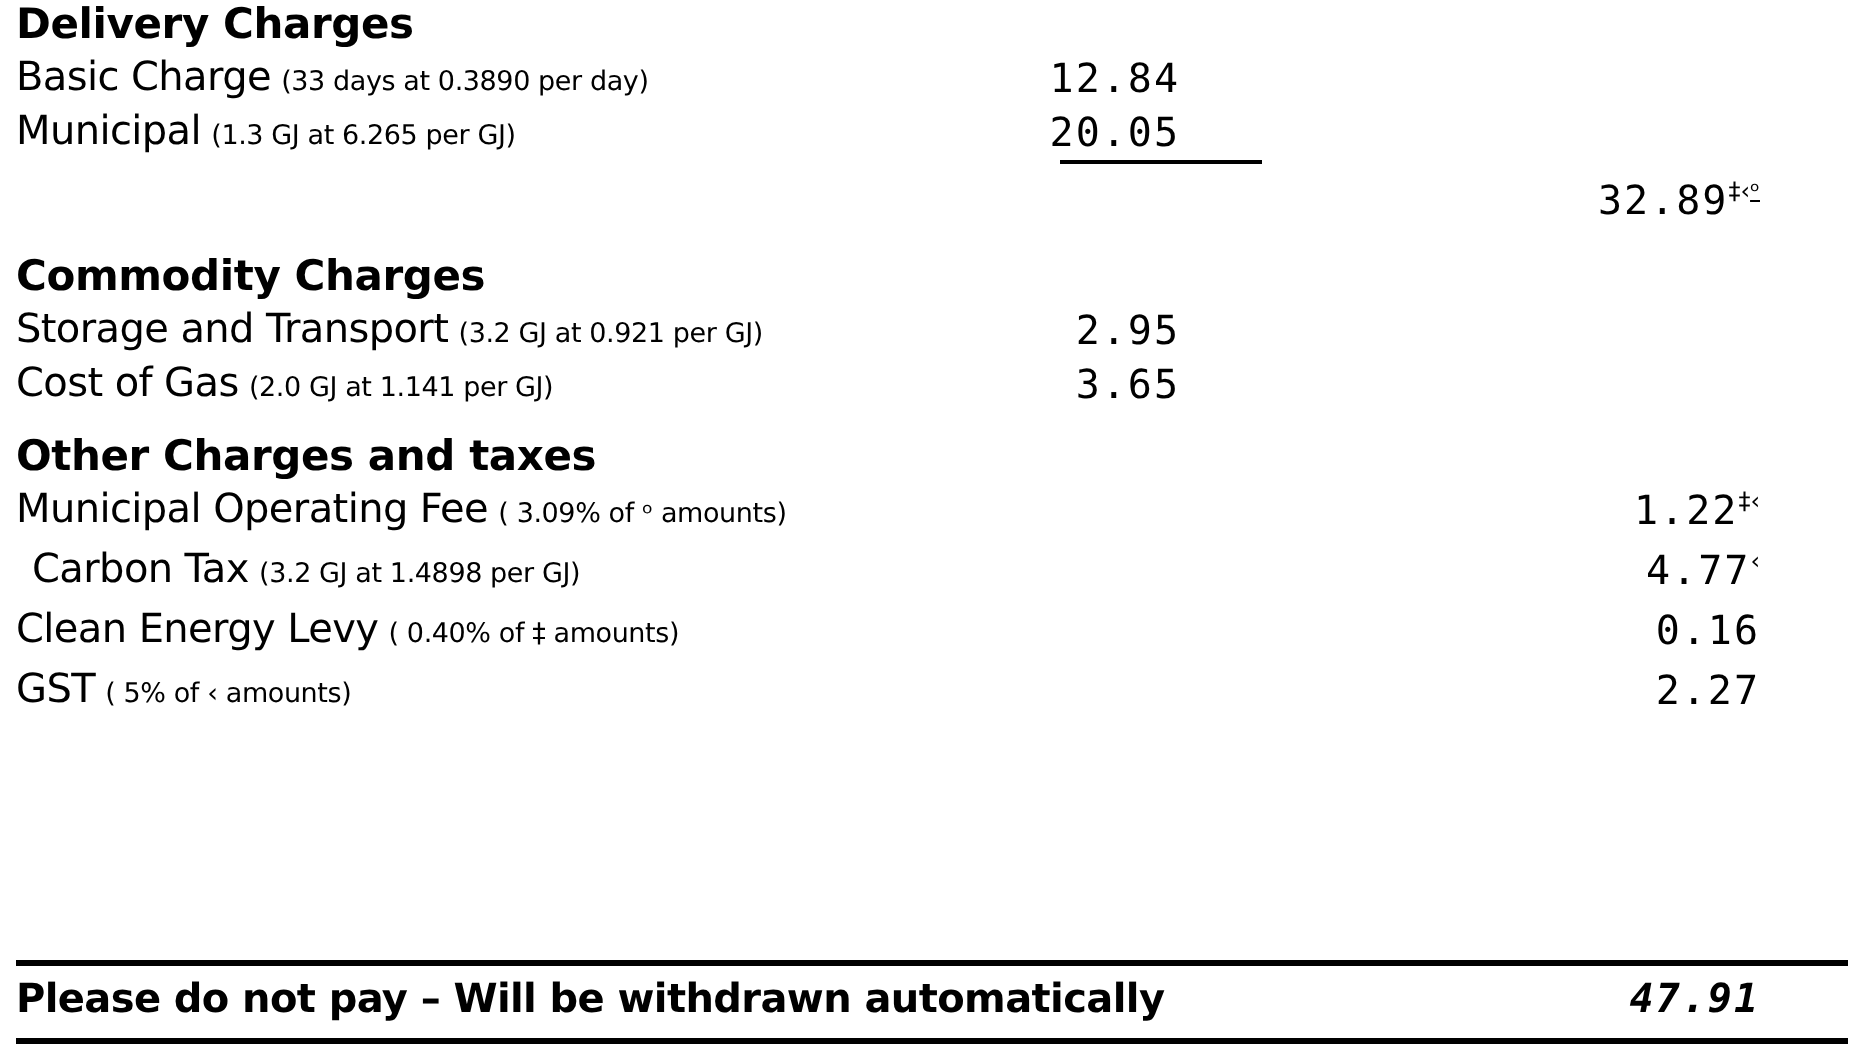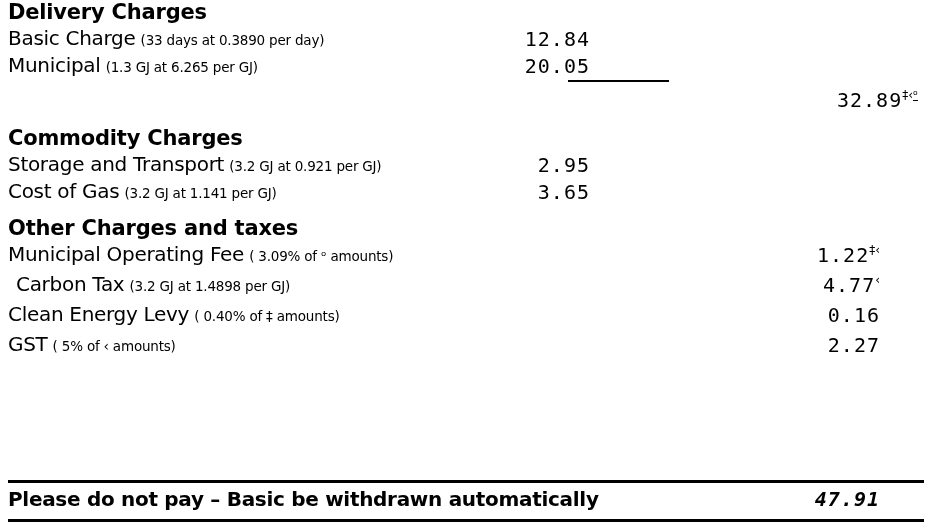--- a/index.html
+++ b/index.html
@@ -76,21 +76,20 @@
   }
   .subtotal-rule {
     position: absolute;
     left: 530px;
     width: 101px;
     border-top: 2.5px solid #000;
   }
   .subtotal-row {
     position: relative;
     height: 30px;
-    margin-left: 38px;
   }
   .spacer-sm { height: 10px; }
   .spacer-md { height: 16px; }
 
   .total-block {
     position: absolute;
     left: 8px;
     right: 10px;
     bottom: 8px;
   }
@@ -156,21 +155,21 @@
     <div class="section-title">Commodity Charges</div>
 
     <div class="line-row">
       <span class="line-label">Storage and Transport</span>
       <span class="line-detail">(3.2 GJ at 0.921 per GJ)</span>
       <span class="amount-mid">2.95</span>
     </div>
 
     <div class="line-row">
       <span class="line-label">Cost of Gas</span>
-      <span class="line-detail">(3.2 GJ at 1.141 per GJ)</span>
+      <span class="line-detail">(2.0 GJ at 1.141 per GJ)</span>
       <span class="amount-mid">3.65</span>
     </div>
 
   </div>
 
   <div class="spacer-sm"></div>
 
   <div class="section">
     <div class="section-title">Other Charges and taxes</div>
 
@@ -195,19 +194,19 @@
     <div class="line-row" style="height:30px;">
       <span class="line-label">GST</span>
       <span class="line-detail">( 5% of ‹ amounts)</span>
       <span class="amount-right">2.27</span>
     </div>
   </div>
 
   <div class="total-block">
     <div class="total-rule-top"></div>
     <div class="total-row">
-      <span class="total-text">Please do not pay – Basic be withdrawn automatically</span>
+      <span class="total-text">Please do not pay – Will be withdrawn automatically</span>
       <span class="total-amount">47.91</span>
     </div>
     <div class="total-rule-bottom"></div>
   </div>
 
 </div>
 
 </body></html>

